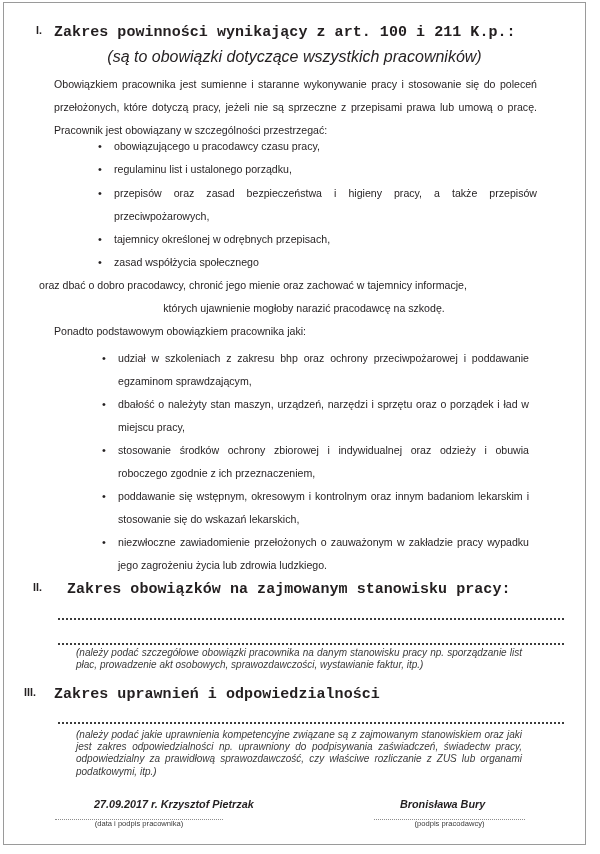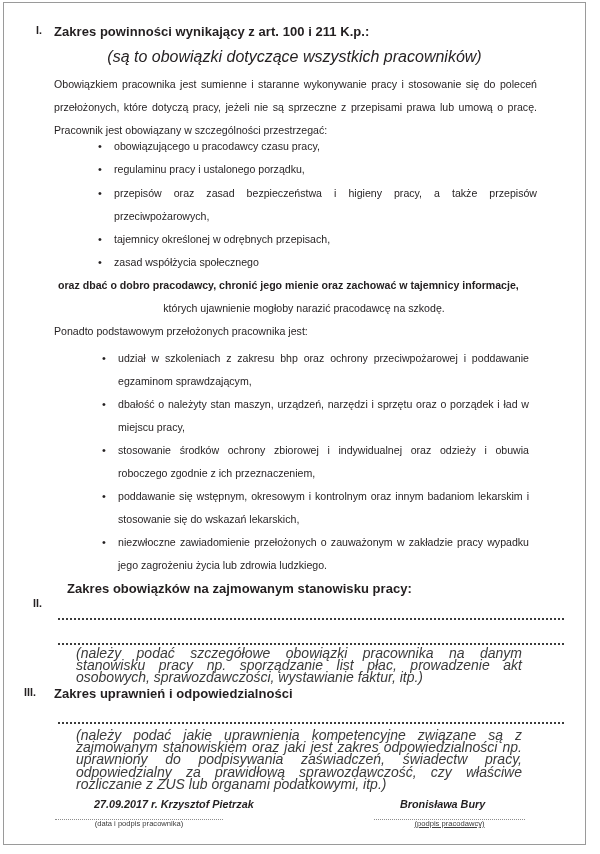--- a/index.html
+++ b/index.html
@@ -29,24 +29,25 @@
 
   .inner {
     position: relative;
     width: 100%;
     height: 100%;
   }
 
   
   .sec-head {
     position: absolute;
-    font-size: 13px;
+    font-size: 15px;
     font-weight: bold;
     letter-spacing: 0.05px;
     white-space: nowrap;
+    font-family: Liberation Mono, monospace;
   }
   .sec-num {
     position: absolute;
     font-size: 10.7px;
     font-weight: bold;
     text-align: right;
   }
 
   
   .para {
@@ -88,21 +89,21 @@
     height: 3px;
     border-bottom: 2.2px dotted #3b3b3b;
   }
   .dotline.thin {
     border-bottom: 1px dotted #8d8d8d;
   }
 
   
   .note {
     position: absolute;
-    font-size: 14px;
+    font-size: 10px;
     font-style: italic;
     line-height: 12.2px;
     text-align: justify;
     color: #3b3b3b;
   }
 
   
   .sig-name {
     position: absolute;
     font-size: 10.8px;
@@ -130,38 +131,38 @@
     <div class="subtitle" style="top:45px;">(są to obowiązki dotyczące wszystkich pracowników)</div>
 
     <div class="para" style="left:50px; top:70px; width:483px;">Obowiązkiem pracownika jest sumienne i staranne wykonywanie pracy i stosowanie się do poleceń przełożonych, które dotyczą pracy, jeżeli nie są sprzeczne z przepisami prawa lub umową o pracę. Pracownik jest obowiązany w szczególności przestrzegać:</div>
 
     <div class="bullet" style="left:110px; top:132px; width:423px;">
       <span class="dot">•</span>
       <span>obowiązującego u pracodawcy czasu pracy,</span>
     </div>
     <div class="bullet" style="left:110px; top:155px; width:423px;">
       <span class="dot">•</span>
-      <span>regulaminu pracy i ustalonego porządku,</span>
+      <span>regulaminu list i ustalonego porządku,</span>
     </div>
     <div class="bullet" style="left:110px; top:179px; width:423px;">
       <span class="dot">•</span>
       <span>przepisów oraz zasad bezpieczeństwa i higieny pracy, a także przepisów przeciwpożarowych,</span>
     </div>
     <div class="bullet" style="left:110px; top:225px; width:423px;">
       <span class="dot">•</span>
       <span>tajemnicy określonej w odrębnych przepisach,</span>
     </div>
     <div class="bullet" style="left:110px; top:248px; width:423px;">
       <span class="dot">•</span>
       <span>zasad współżycia społecznego</span>
     </div>
 
-    <div class="para nojust" style="left:54px; top:271px; width:500px;font-weight:bold;">oraz dbać o dobro pracodawcy, chronić jego mienie oraz zachować w tajemnicy informacje,</div>
+    <div class="para nojust" style="left:35px; top:271px; width:500px;">oraz dbać o dobro pracodawcy, chronić jego mienie oraz zachować w tajemnicy informacje,</div>
     <div class="para nojust" style="left:50px; top:294px; width:500px;text-align:center;">których ujawnienie mogłoby narazić pracodawcę na szkodę.</div>
-    <div class="para nojust" style="left:50px; top:317px; width:500px;">Ponadto podstawowym przełożonych pracownika jest:</div>
+    <div class="para nojust" style="left:50px; top:317px; width:500px;">Ponadto podstawowym obowiązkiem pracownika jaki:</div>
 
     <div class="bullet" style="left:114px; top:344px; width:411px;">
       <span class="dot">•</span>
       <span>udział w szkoleniach z zakresu bhp oraz ochrony przeciwpożarowej i poddawanie egzaminom sprawdzającym,</span>
     </div>
     <div class="bullet" style="left:114px; top:390px; width:411px;">
       <span class="dot">•</span>
       <span>dbałość o należyty stan maszyn, urządzeń, narzędzi i sprzętu oraz o porządek i ład w miejscu pracy,</span>
     </div>
     <div class="bullet" style="left:114px; top:436px; width:411px;">
@@ -170,37 +171,37 @@
     </div>
     <div class="bullet" style="left:114px; top:482px; width:411px;">
       <span class="dot">•</span>
       <span>poddawanie się wstępnym, okresowym i kontrolnym oraz innym badaniom lekarskim i stosowanie się do wskazań lekarskich,</span>
     </div>
     <div class="bullet" style="left:114px; top:528px; width:411px;">
       <span class="dot">•</span>
       <span>niezwłoczne zawiadomienie przełożonych o zauważonym w zakładzie pracy wypadku jego zagrożeniu życia lub zdrowia ludzkiego.</span>
     </div>
 
-    <div class="sec-num" style="left:18px; top:594px; width:20px;">II.</div>
+    <div class="sec-num" style="left:18px; top:578px; width:20px;">II.</div>
     <div class="sec-head" style="left:50px; top:578px;margin-left:13px;">Zakres obowiązków na zajmowanym stanowisku pracy:</div>
 
     <div class="dotline" style="left:54px; top:612px; width:506px;"></div>
     <div class="dotline" style="left:54px; top:637px; width:506px;"></div>
 
     <div class="note" style="left:72px; top:644px; width:446px;">(należy podać szczegółowe obowiązki pracownika na danym stanowisku pracy np. sporządzanie list płac, prowadzenie akt osobowych, sprawozdawczości, wystawianie faktur, itp.)</div>
 
     <div class="sec-num" style="left:14px; top:683px; width:24px;text-align:center;">III.</div>
     <div class="sec-head" style="left:50px; top:683px;">Zakres uprawnień i odpowiedzialności</div>
 
     <div class="dotline" style="left:54px; top:716px; width:506px;"></div>
 
     <div class="note" style="left:72px; top:726px; width:446px;">(należy podać jakie uprawnienia kompetencyjne związane są z zajmowanym stanowiskiem oraz jaki jest zakres odpowiedzialności np. uprawniony do podpisywania zaświadczeń, świadectw pracy, odpowiedzialny za prawidłową sprawozdawczość, czy właściwe rozliczanie z ZUS lub organami podatkowymi, itp.)</div>
 
     <div class="sig-name" style="left:50px; top:795px;margin-left:40px;">27.09.2017 r. Krzysztof Pietrzak</div>
     <div class="dotline thin" style="left:51px; top:813px; width:168px;"></div>
     <div class="sig-caption" style="left:51px; top:816px; width:168px;">(data i podpis pracownika)</div>
 
     <div class="sig-name" style="left:396px; top:795px;">Bronisława Bury</div>
     <div class="dotline thin" style="left:370px; top:813px; width:151px;"></div>
-    <div class="sig-caption" style="left:370px; top:816px; width:151px;text-decoration:underline;">(podpis pracodawcy)</div>
+    <div class="sig-caption" style="left:370px; top:816px; width:151px;">(podpis pracodawcy)</div>
 
   </div>
 </div>
 
 </body></html>

